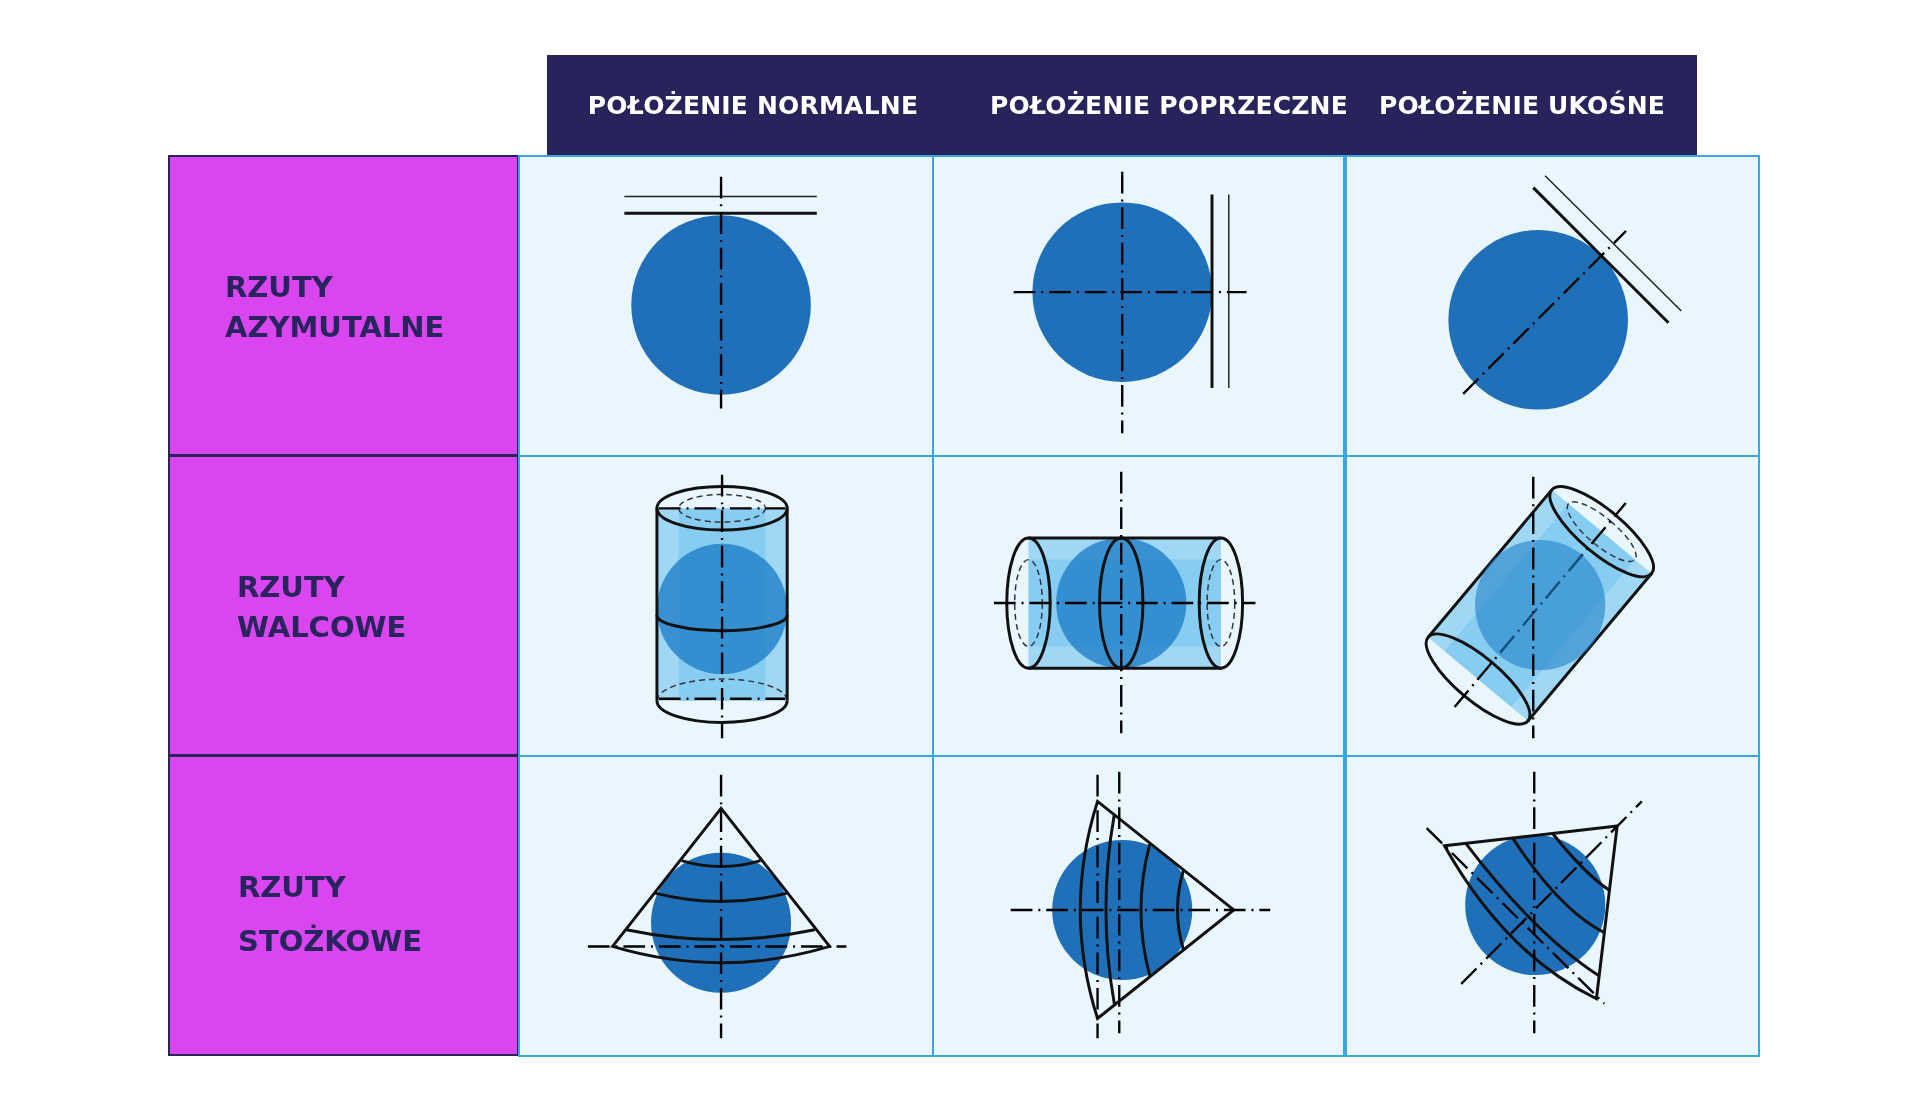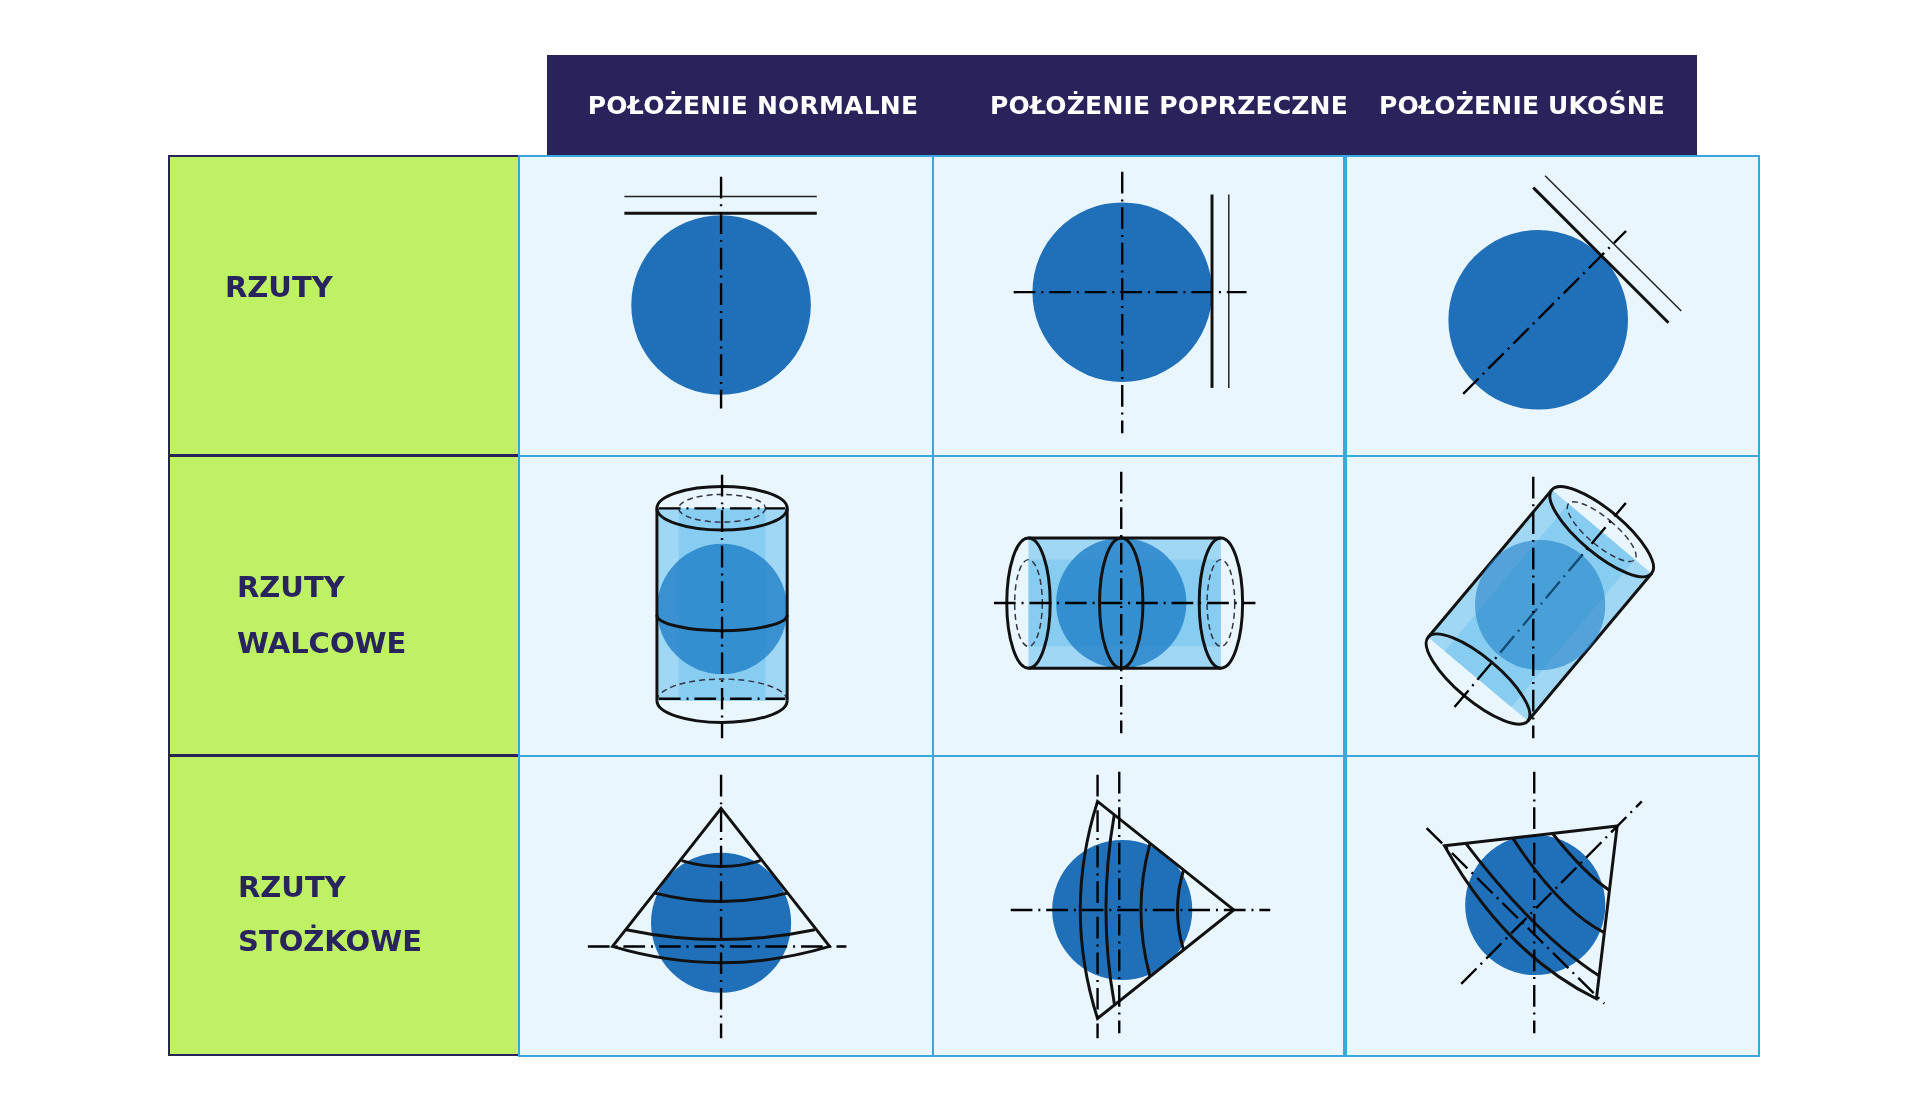--- a/index.html
+++ b/index.html
@@ -1,18 +1,18 @@
 <!DOCTYPE html>
 <html><head>
 <meta charset="utf-8">
 <style>
   html, body { margin:0; padding:0; background:#ffffff; }
   body { width:1920px; height:1107px; position:relative; overflow:hidden; font-family:"DejaVu Sans", "Liberation Sans", sans-serif; }
   .hdr { position:absolute; top:55px; height:100px; background:#29235c; color:#ffffff; display:flex; align-items:center; justify-content:center; font-weight:bold; font-size:25px; letter-spacing:0.2px; }
-  .lbl { position:absolute; left:168px; width:347px; height:297px; background:#bef264; border:2px solid #29235c;padding-left:32px; }
+  .lbl { position:absolute; left:168px; width:347px; height:297px; background:#d946ef; border:2px solid #29235c; }
   .lbl span { position:absolute; color:#2a245e; font-weight:bold; font-size:29px; line-height:40px; }
   .cell { position:absolute; background:#eaf6fe; border:2px solid #3aa6df; box-sizing:border-box; }
   .cell svg { position:absolute; left:0; top:0; width:100%; height:100%; }
   .axis { stroke:#000; stroke-width:2.4; stroke-dasharray:22 6 2 6; fill:none; }
   .thk { stroke:#111; stroke-width:3; fill:none; }
   .thn { stroke:#222; stroke-width:1.5; fill:none; }
   .dash { stroke:#334; stroke-width:1.5; stroke-dasharray:6 4; fill:none; }
 </style>
 </head>
 <body>
@@ -22,24 +22,25 @@
   </div>
 <div class="hdr" style="left:934px;width:470px;text-align:right;">
     <span>POŁOŻENIE POPRZECZNE</span>
   </div>
 <div class="hdr" style="left:1347px;width:350px;">
     <span>POŁOŻENIE UKOŚNE</span>
   </div>
 
 <div class="lbl" style="top:155px;">
   <span style="left:55px;top:110px;">RZUTY</span>
+  <span style="left:55px;top:150px;">AZYMUTALNE</span>
 </div>
 <div class="lbl" style="top:455px;">
   <span style="left:67px;top:110px;">RZUTY</span>
-  <span style="left:67px;top:166px;">WALCOWE</span>
+  <span style="left:67px;top:150px;">WALCOWE</span>
 </div>
 <div class="lbl" style="top:755px;">
   <span style="left:68px;top:110px;">RZUTY</span>
   <span style="left:68px;top:164px;">STOŻKOWE</span>
 </div>
 
 <div class="cell" style="left:518px;top:155px;width:416px;height:302px;">
   <svg viewBox="0 0 416 302">
     <circle cx="203" cy="150" r="91" fill="#1f70b8"></circle>
     <line x1="105" y1="40" x2="300" y2="40" class="thn"></line>

